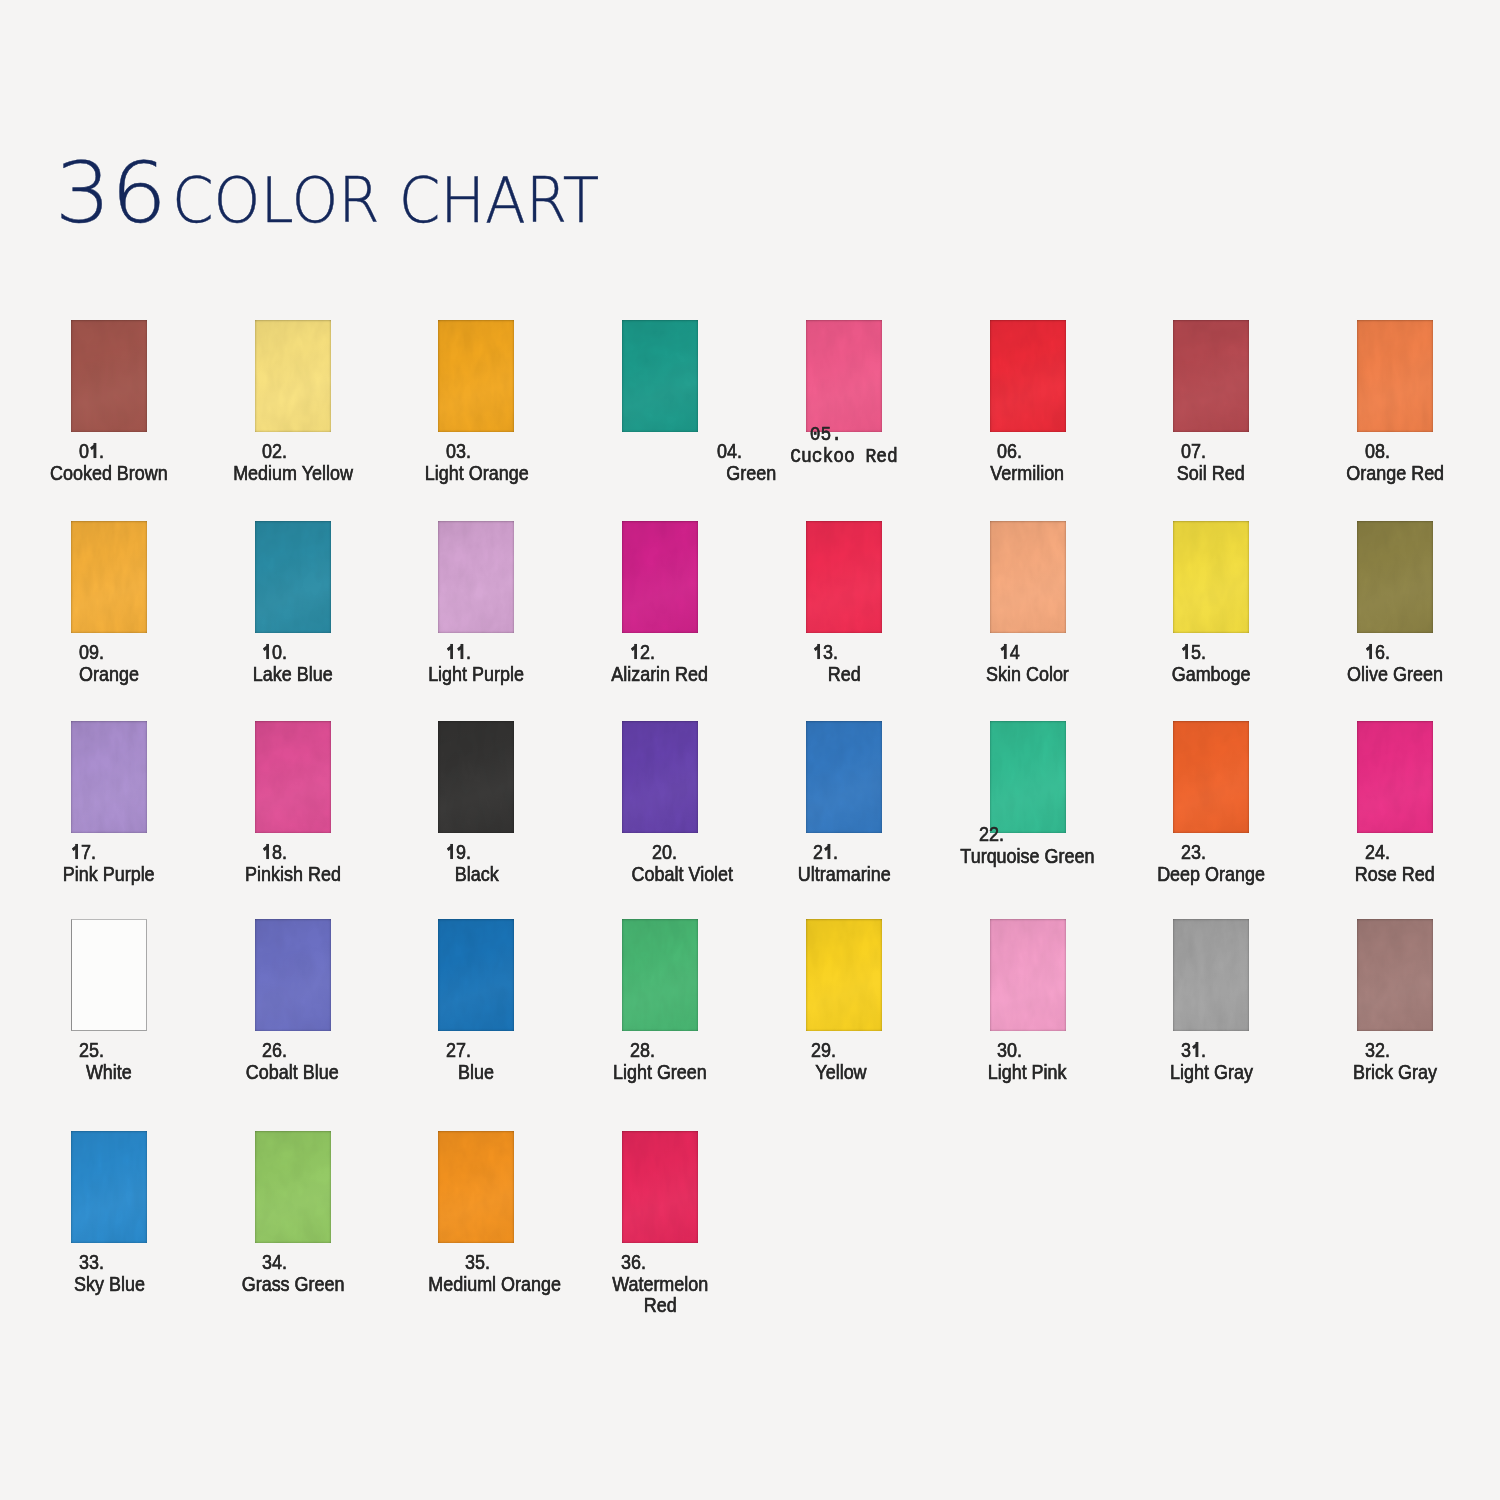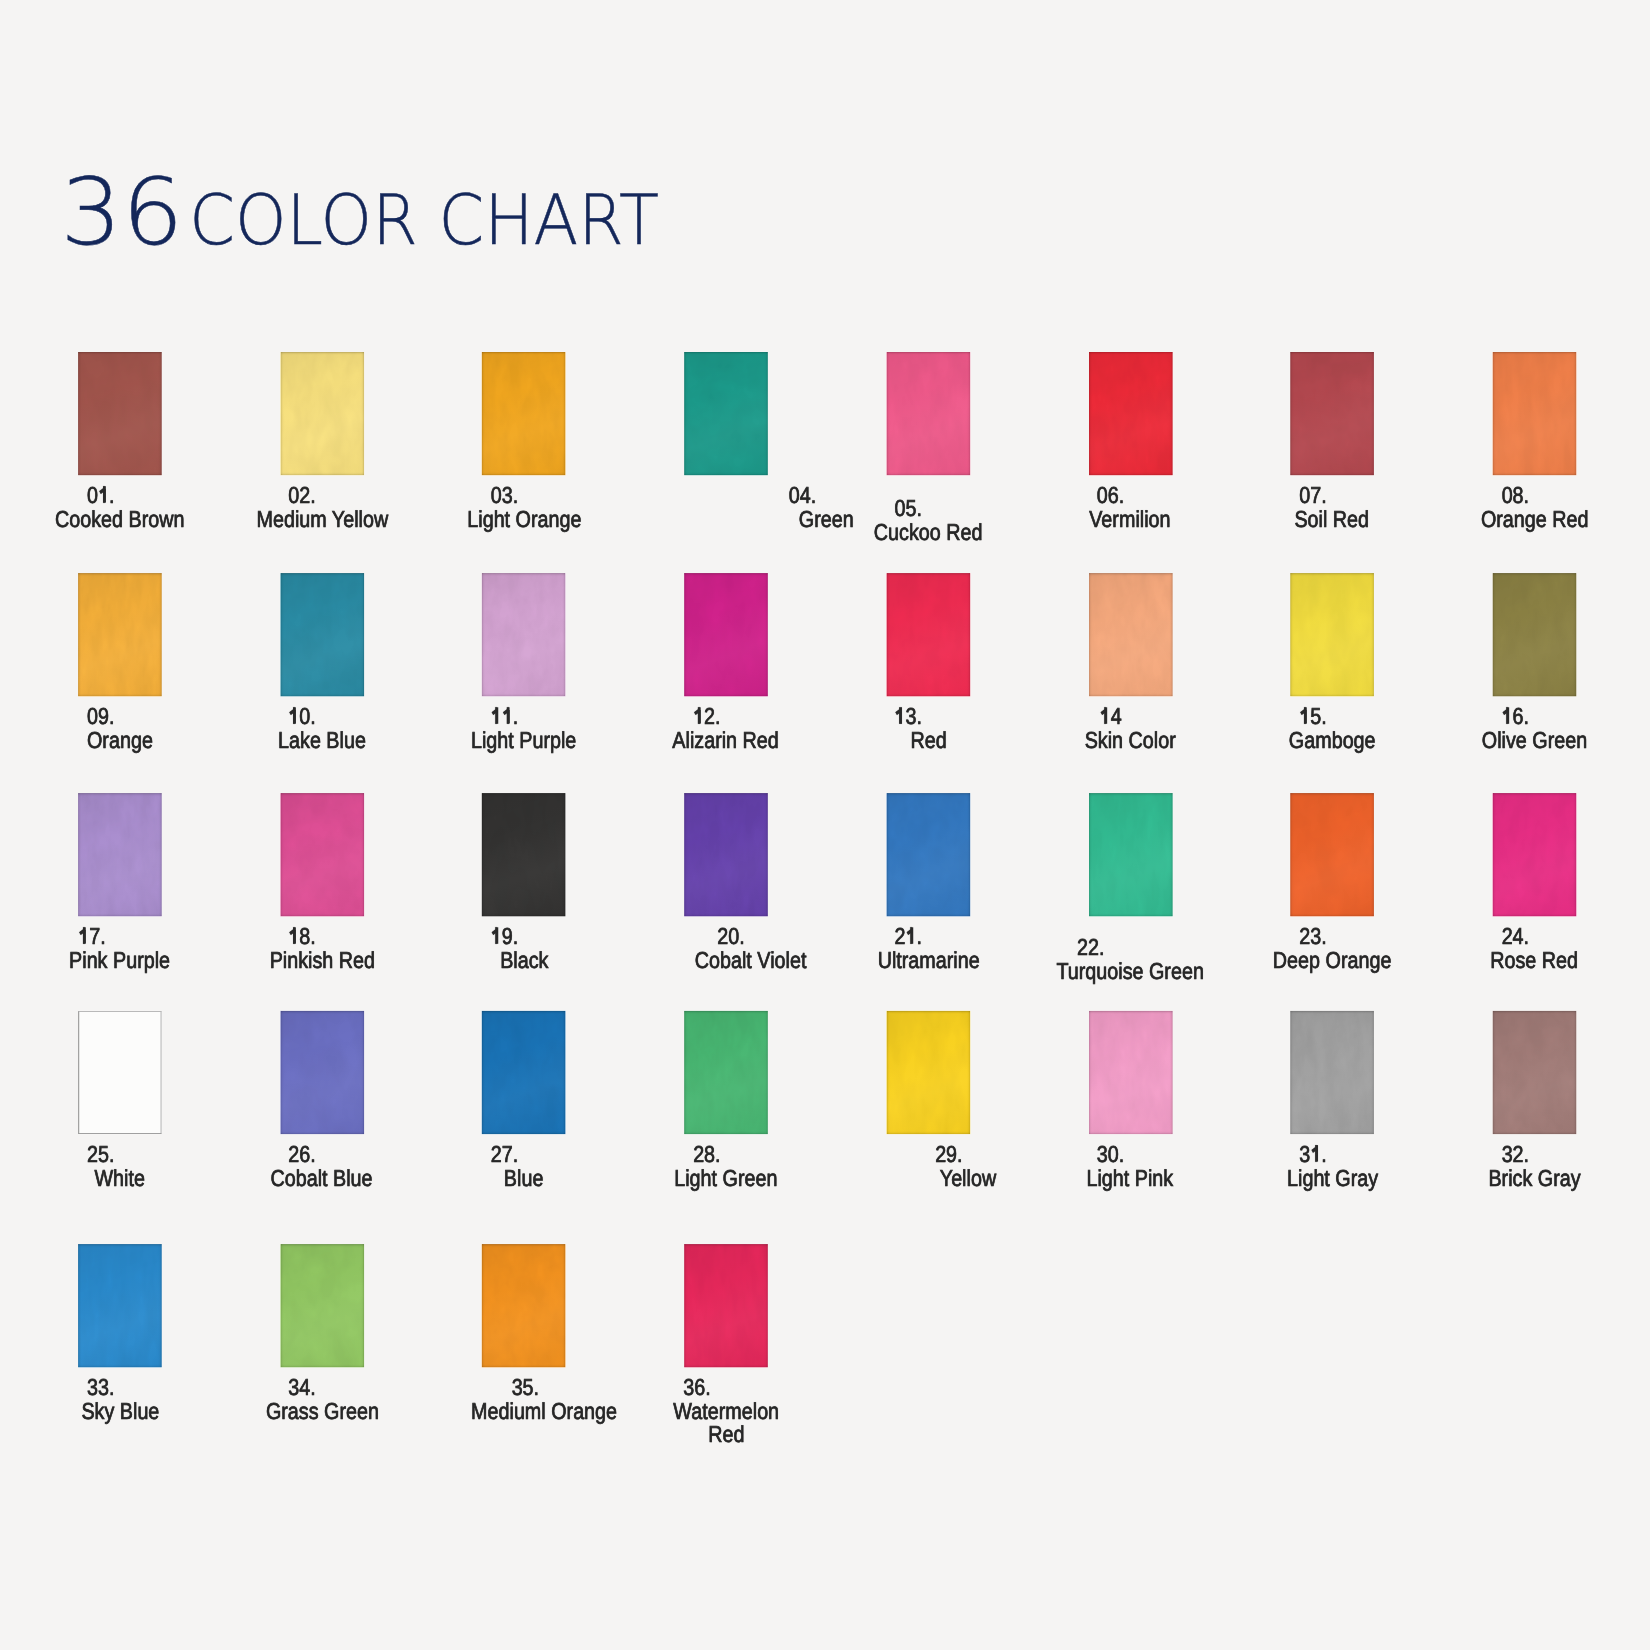--- a/index.html
+++ b/index.html
@@ -123,21 +123,21 @@
               <filter id="nz4" x="0" y="0" width="100%" height="100%">
                 <feTurbulence type="fractalNoise" baseFrequency="0.072 0.028999999999999998" numOctaves="3" seed="31" result="n"></feTurbulence>
                 <feColorMatrix in="n" type="matrix" values="0 0 0 0 0  0 0 0 0 0  0 0 0 0 0  1 1 1 0 -1"></feColorMatrix>
               </filter>
             </defs>
             <rect width="76" height="112" filter="url(#nz4)"></rect>
           </svg>
           <div class="wash"></div>
           <div class="edge"></div>
         </div>
-        <div class="lab" style="left: 723.8px; top: 452px;">
+        <div class="lab" style="left: 723.8px; top: 424px; font-family: Liberation Mono, monospace;">
           <div class="ln num"><span class="inner">05.</span></div>
           <div class="ln"><span class="inner">Cuckoo Red</span></div>
         </div>
       </div>
       <div class="cell">
         <div class="sw" style="left: 989.5px; top: 320px; background: rgb(237, 42, 56);">
           <svg class="tex" viewBox="0 0 76 112" preserveAspectRatio="none">
             <defs>
               <filter id="nz5" x="0" y="0" width="100%" height="100%">
                 <feTurbulence type="fractalNoise" baseFrequency="0.088 0.035" numOctaves="3" seed="38" result="n"></feTurbulence>
@@ -446,21 +446,21 @@
               <filter id="nz21" x="0" y="0" width="100%" height="100%">
                 <feTurbulence type="fractalNoise" baseFrequency="0.08 0.026" numOctaves="3" seed="150" result="n"></feTurbulence>
                 <feColorMatrix in="n" type="matrix" values="0 0 0 0 0  0 0 0 0 0  0 0 0 0 0  1 1 1 0 -1"></feColorMatrix>
               </filter>
             </defs>
             <rect width="76" height="112" filter="url(#nz21)"></rect>
           </svg>
           <div class="wash"></div>
           <div class="edge"></div>
         </div>
-        <div class="lab" style="left: 907.5px; top: 851px;">
+        <div class="lab" style="left: 907.5px; top: 823px;">
           <div class="ln num" style="margin-left: -36px;"><span class="inner">22.</span></div>
           <div class="ln"><span class="inner">Turquoise Green</span></div>
         </div>
       </div>
       <div class="cell">
         <div class="sw" style="left: 1173.2px; top: 721px; background: rgb(240, 99, 43);">
           <svg class="tex" viewBox="0 0 76 112" preserveAspectRatio="none">
             <defs>
               <filter id="nz22" x="0" y="0" width="100%" height="100%">
                 <feTurbulence type="fractalNoise" baseFrequency="0.052 0.032" numOctaves="3" seed="157" result="n"></feTurbulence>
@@ -578,21 +578,21 @@
               <filter id="nz28" x="0" y="0" width="100%" height="100%">
                 <feTurbulence type="fractalNoise" baseFrequency="0.06 0.026" numOctaves="3" seed="199" result="n"></feTurbulence>
                 <feColorMatrix in="n" type="matrix" values="0 0 0 0 0  0 0 0 0 0  0 0 0 0 0  1 1 1 0 -1"></feColorMatrix>
               </filter>
             </defs>
             <rect width="76" height="112" filter="url(#nz28)"></rect>
           </svg>
           <div class="wash"></div>
           <div class="edge"></div>
         </div>
-        <div class="lab" style="left: 760px; top: 1039px;">
+        <div class="lab" style="left: 721px; top: 1039px;">
           <div class="ln num"><span class="inner">29.</span></div>
           <div class="ln"><span class="inner">Yellow</span></div>
         </div>
       </div>
       <div class="cell">
         <div class="sw" style="left: 989.5px; top: 919px; background: rgb(244, 158, 201);">
           <svg class="tex" viewBox="0 0 76 112" preserveAspectRatio="none">
             <defs>
               <filter id="nz29" x="0" y="0" width="100%" height="100%">
                 <feTurbulence type="fractalNoise" baseFrequency="0.076 0.032" numOctaves="3" seed="206" result="n"></feTurbulence>

